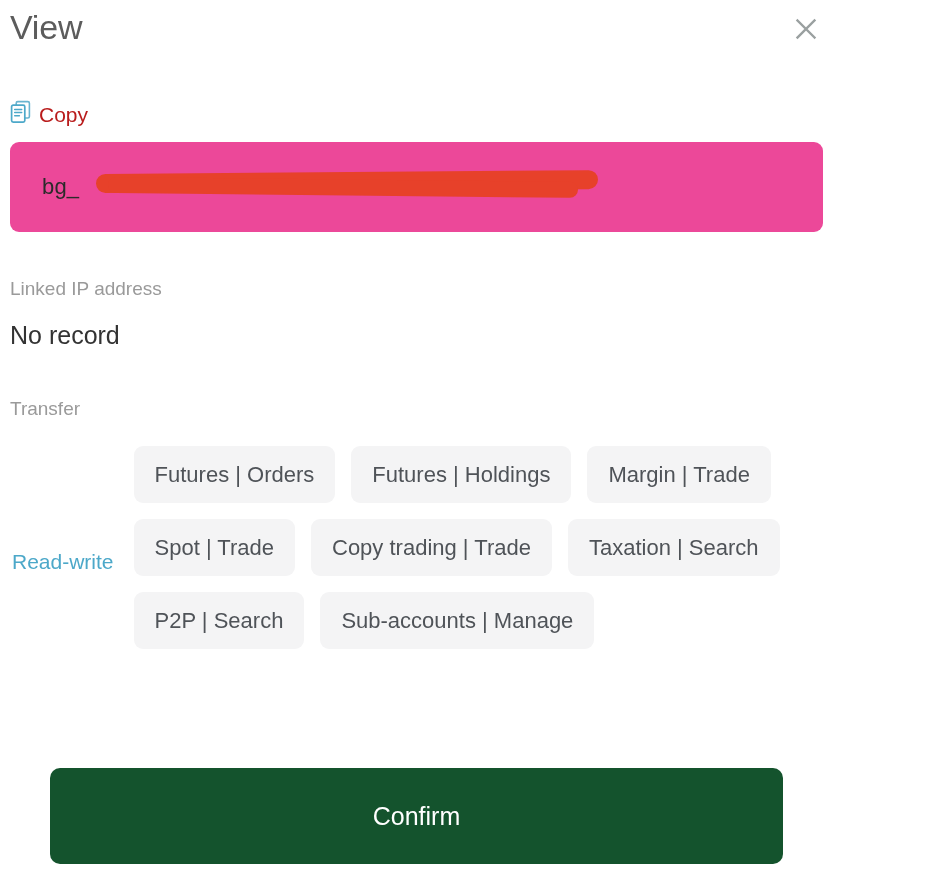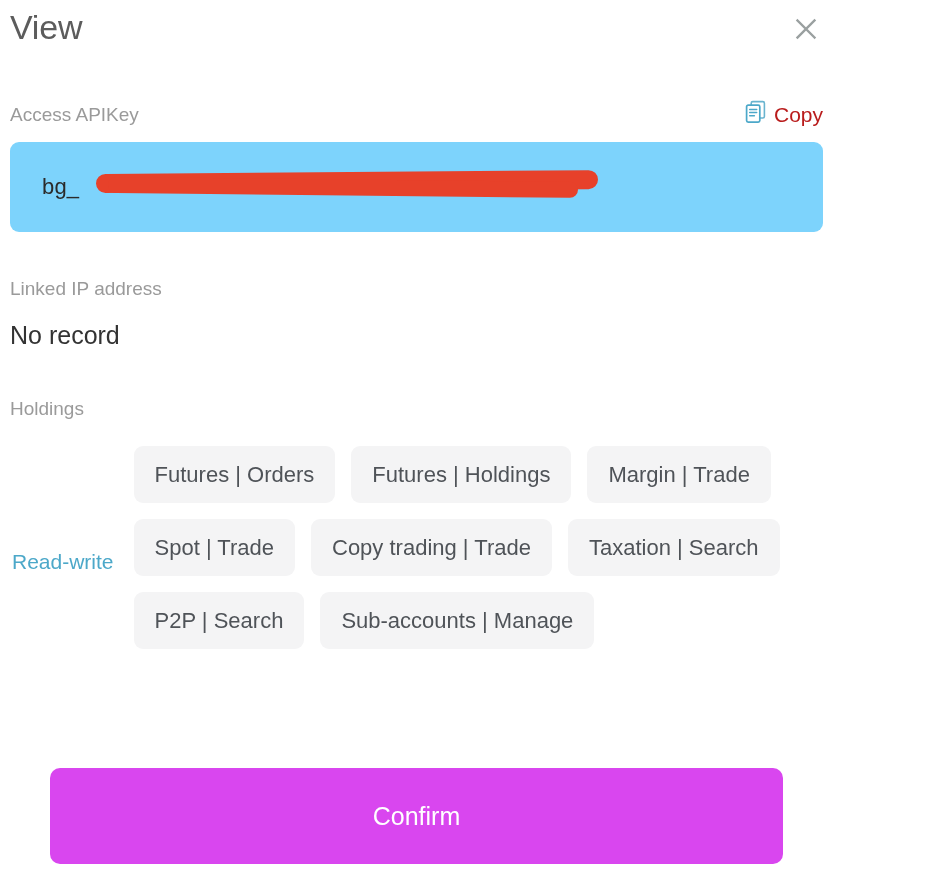--- a/index.html
+++ b/index.html
@@ -76,21 +76,21 @@
     line-height: 26px;
     cursor: pointer;
     user-select: none;
   }
   .copy-icon { display: block; }
 
   .apikey-box {
     margin-top: 14px;
     position: relative;
     height: 90px;
-    background: #7dd3fc;
+    background: #ec4899;
     border-radius: 9px;
     display: flex;
     align-items: center;
     padding: 0 32px;
     box-sizing: border-box;
     overflow: hidden;
   }
   .apikey-text {
     font-size: 22px;
     color: #2b2b2b;
@@ -175,21 +175,21 @@
     left: 50px;
     right: 50px;
     bottom: 14px;
   }
   .confirm-button {
     display: block;
     width: 100%;
     height: 96px;
     border: none;
     border-radius: 10px;
-    background: #d946ef;
+    background: #14532d;
     color: #ffffff;
     font-size: 25px;
     font-family: "Liberation Sans", sans-serif;
     cursor: pointer;
     padding: 0;
     margin-top: 20px;
   }
 </style>
 </head>
 <body>
@@ -202,21 +202,20 @@
       <span>
         <svg width="24" height="24" viewBox="0 0 24 24" aria-hidden="true">
           <path d="M3.5 3.5 L20.5 20.5 M20.5 3.5 L3.5 20.5" stroke="#9aa0a0" stroke-width="2.4" stroke-linecap="square" fill="none"></path>
         </svg>
       </span>
     </div>
   </div>
 
   <div class="section-apikey">
     <div class="label-row">
-      <span class="field-label">Access APIKey</span>
       <span class="copy-action">
         <span class="copy-icon">
           <svg width="22" height="24" viewBox="0 0 22 24" aria-hidden="true">
             <rect x="6.2" y="1.6" width="13.2" height="16.4" rx="1.6" fill="none" stroke="#69b4cf" stroke-width="1.6"></rect>
             <rect x="1.6" y="5.2" width="13.2" height="17" rx="1.6" fill="#ffffff" stroke="#4ca8c9" stroke-width="1.7"></rect>
             <path d="M4.7 9.4 H11.7 M4.7 12.6 H11.7 M4.7 15.8 H9.4" stroke="#4ca8c9" stroke-width="1.5" stroke-linecap="round"></path>
           </svg>
         </span>
         <span>Copy</span>
       </span>
@@ -228,21 +227,21 @@
       <span class="redaction-2"></span>
     </div>
   </div>
 
   <div class="section-ip">
     <div class="field-label">Linked IP address</div>
     <div class="value-text">No record</div>
   </div>
 
   <div class="section-privilege">
-    <div class="field-label">Holdings</div>
+    <div class="field-label">Transfer</div>
     <div class="privilege-body">
       <div class="privilege-mode">Read-write</div>
       <div class="tag-list">
         <span class="tag">Futures | Orders</span>
         <span class="tag">Futures | Holdings</span>
         <span class="tag">Margin | Trade</span>
         <span class="tag">Spot | Trade</span>
         <span class="tag">Copy trading | Trade</span>
         <span class="tag">Taxation | Search</span>
         <span class="tag">P2P | Search</span>

